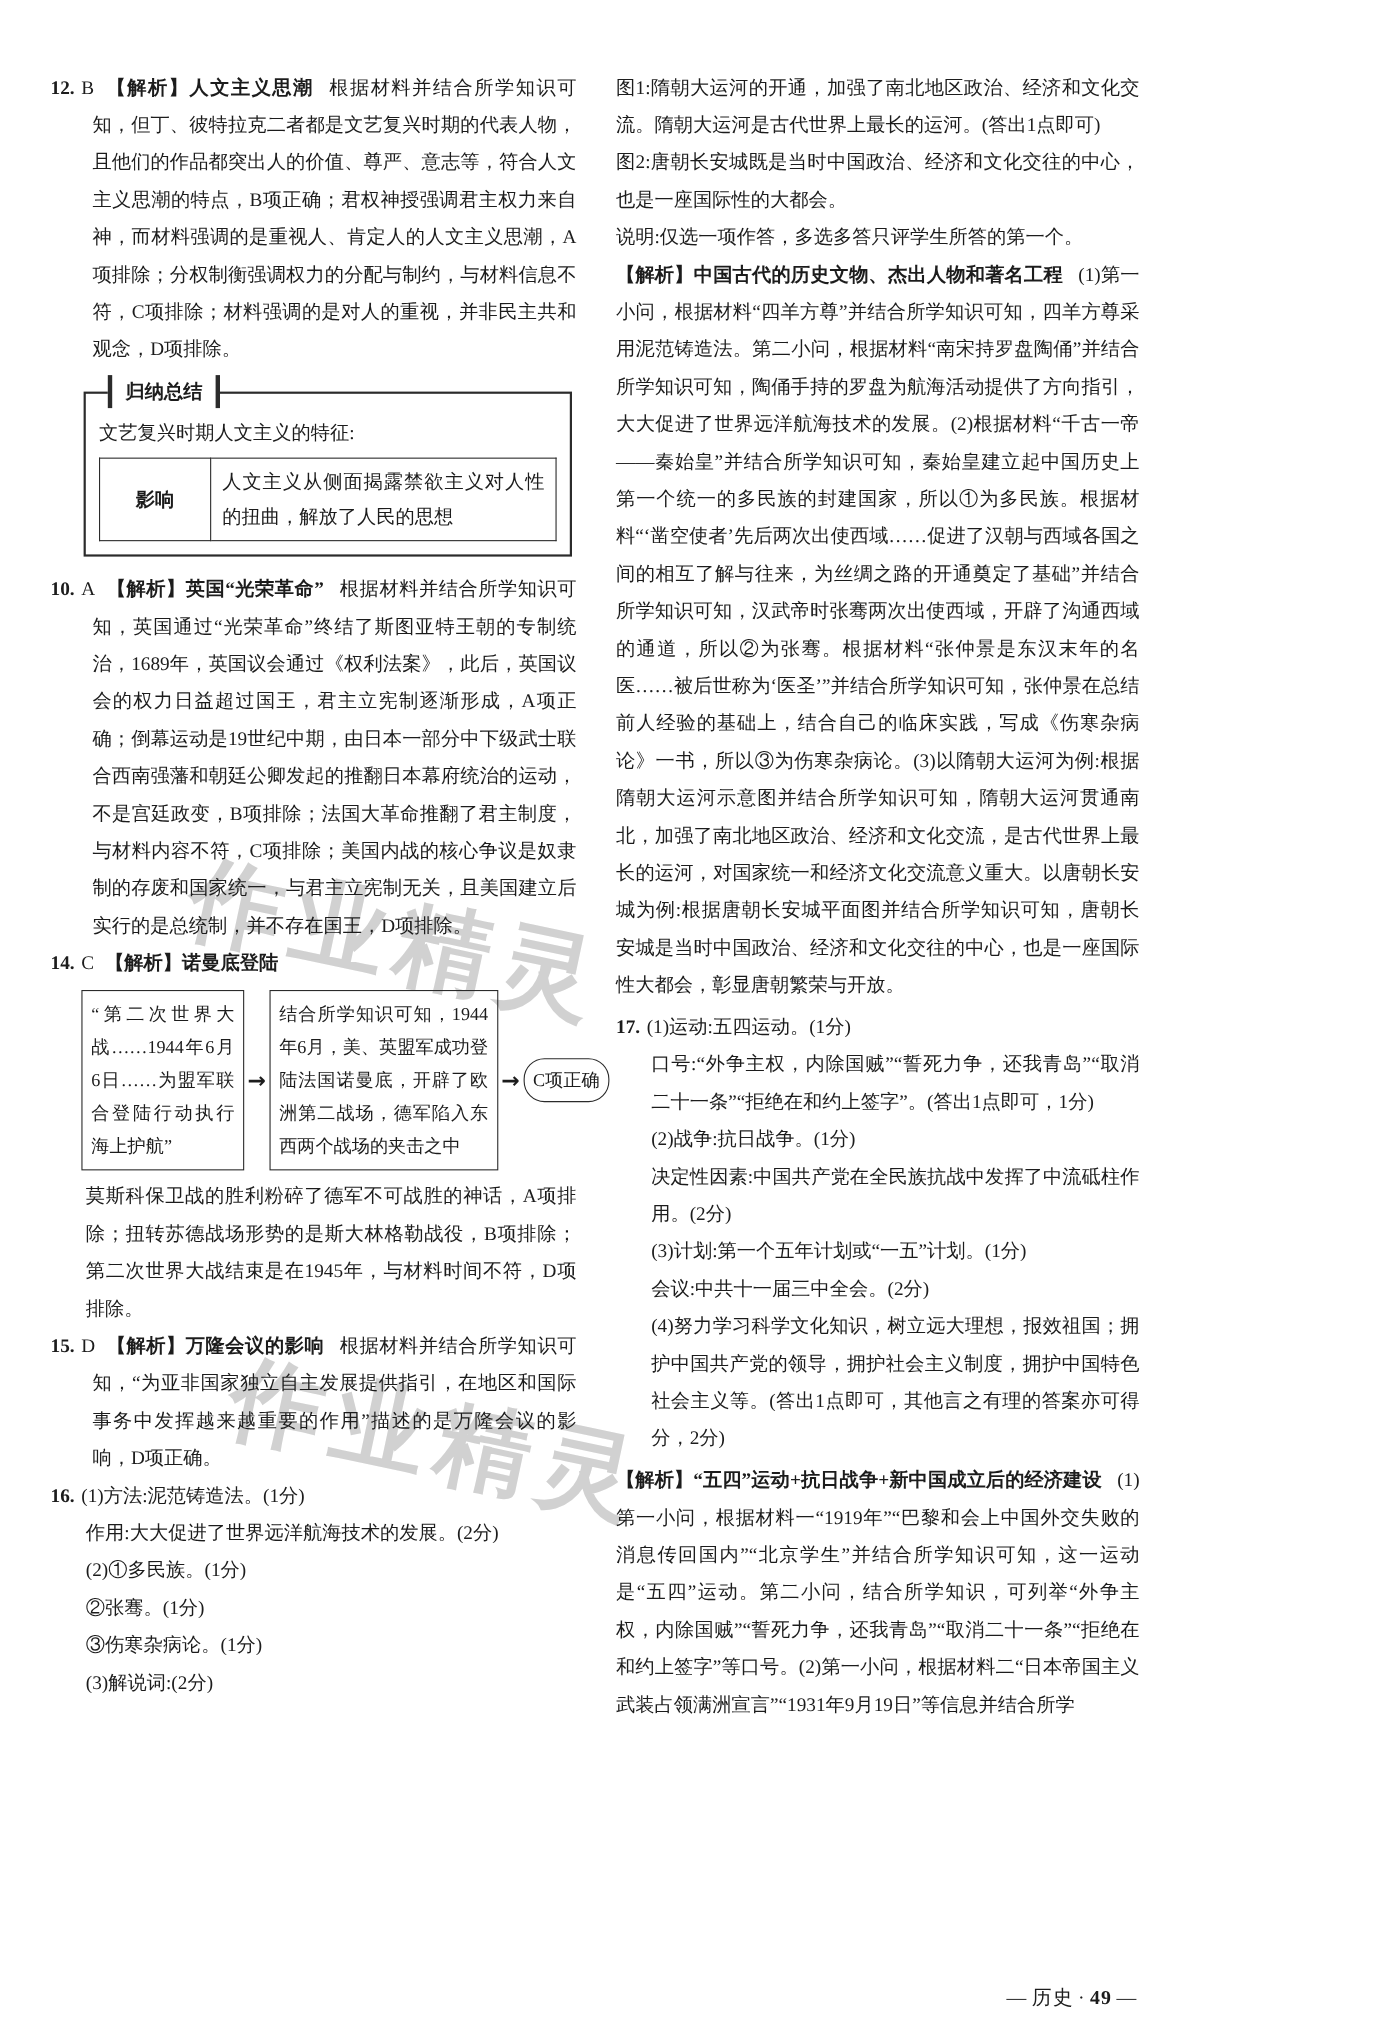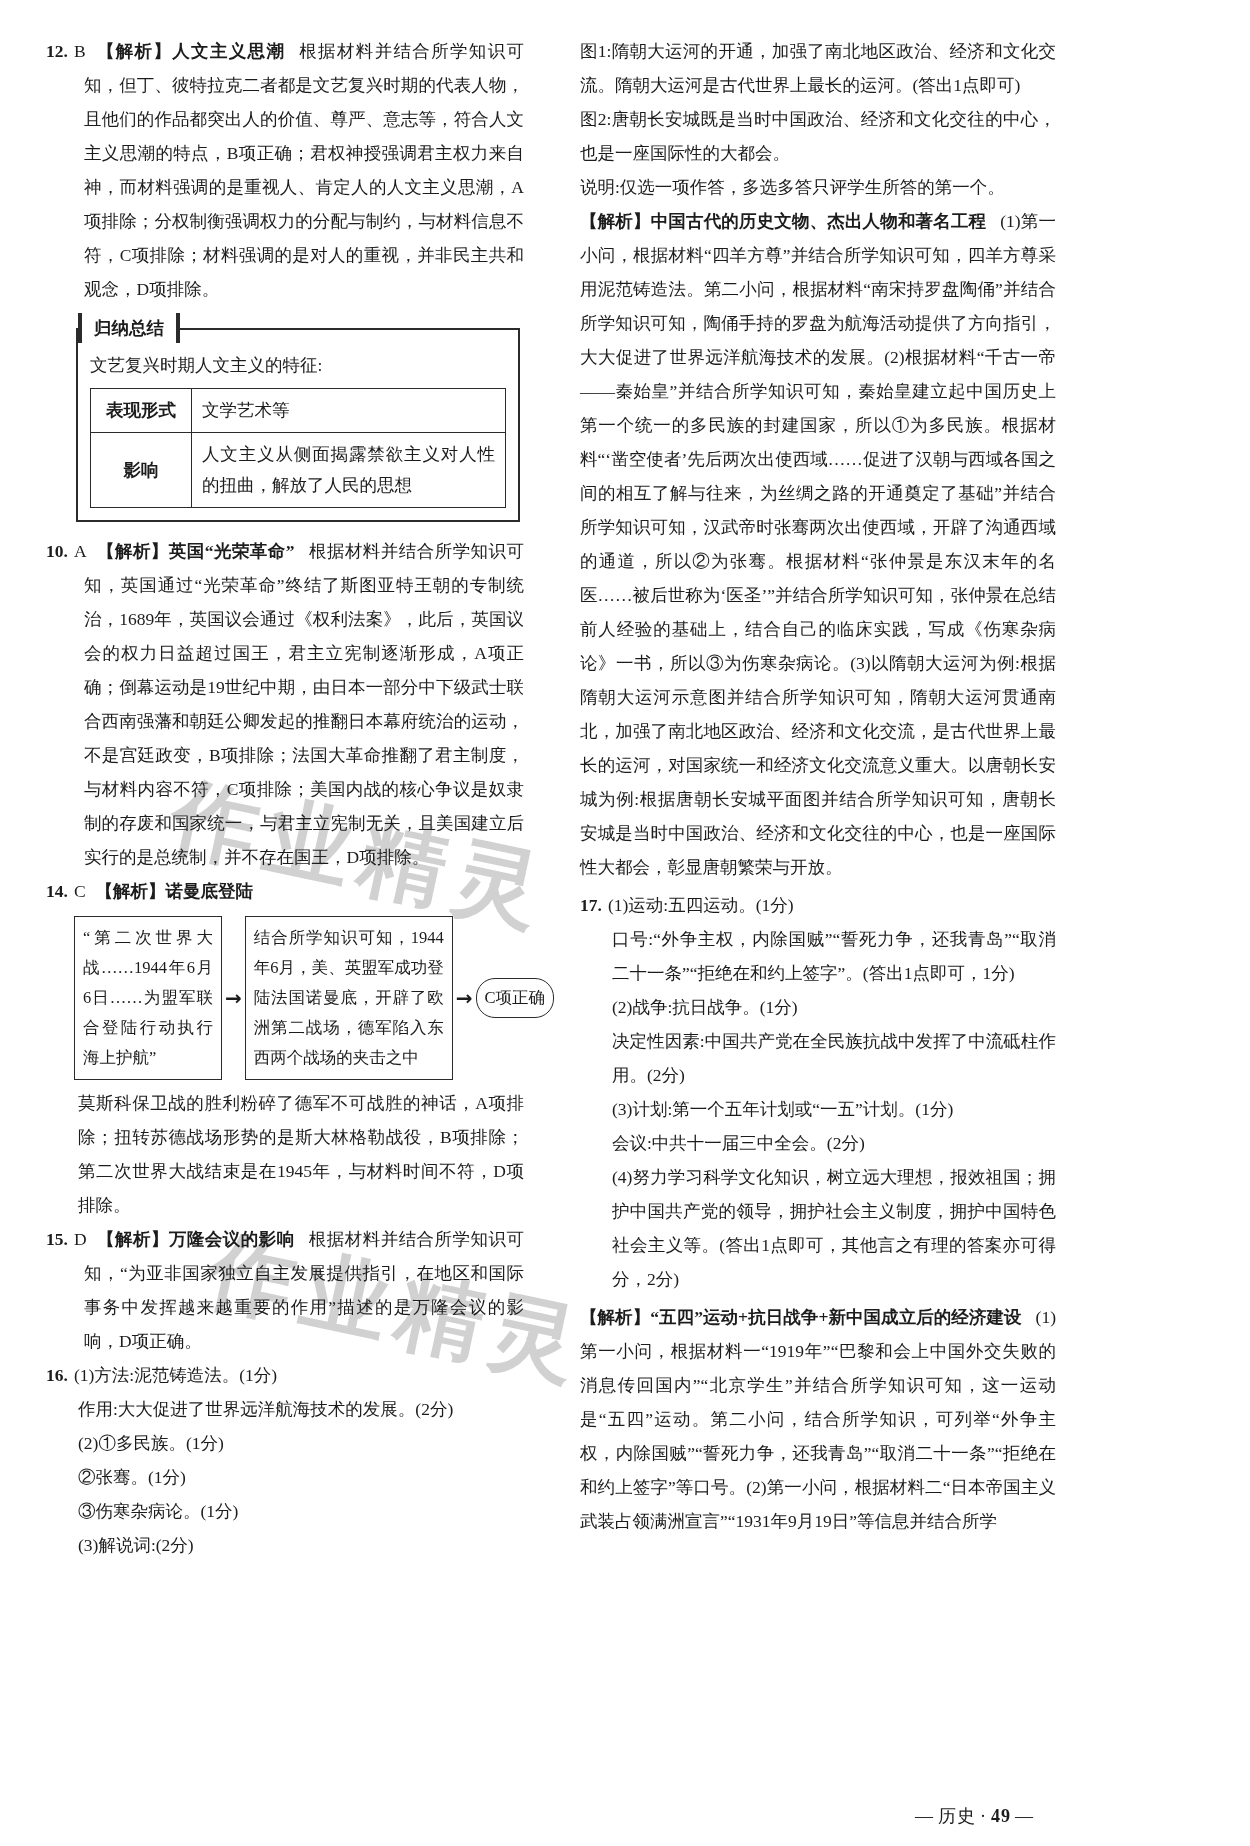--- a/index.html
+++ b/index.html
@@ -6,43 +6,43 @@
   .page{
     position:relative;
     width:1250px;height:1846px;
     background:#ffffff;
     overflow:hidden;
     color:#1c1c1c;
     font-family:"Liberation Serif","DejaVu Serif",serif;
   }
   .columns{
     position:relative;z-index:2;
-    display:flex;gap:56px;
+    display:flex;gap:36px;
     padding:34px 0 0 46px;
-    font-size:17.5px;line-height:34px;
+    font-size:17.5px;line-height:34px;margin-top:28px;
   }
   .col{flex:none;}
   .col-left{width:478px;}
   .col-right{width:476px;}
   .para{text-align:justify;margin:0;}
   .hang{padding-left:38px;text-indent:-38px;}
   .block{padding-left:32px;}
   .block .first{text-indent:-32px;}
   .qnum{font-weight:bold;margin-right:6px;}
   .qans{margin-right:10px;}
   .qlabel{font-weight:bold;margin-right:14px;}
   
   .summary-box{
     position:relative;
     margin:22px 4px 12px 30px;
     border:2px solid #2b2b2b;
     padding:18px 12px 12px;
   }
   .summary-tab{
-    position:absolute;top:-17px;left:0;
+    position:absolute;top:-17px;left:20px;
     background:#ffffff;
     padding:0 12px;
     font-weight:bold;line-height:30px;
     border-left:4px solid #2b2b2b;
     border-right:4px solid #2b2b2b;
   }
   .summary-intro{margin-bottom:6px;text-align:justify;}
   .summary-table{width:100%;border-collapse:collapse;}
   .summary-table td{
     border:1.5px solid #2b2b2b;
@@ -107,24 +107,20 @@
 
       <div class="para hang">
         <span class="qnum">12.</span><span class="qans">B</span><span class="qlabel">【解析】人文主义思潮</span><span>根据材料并结合所学知识可知，但丁、彼特拉克二者都是文艺复兴时期的代表人物，且他们的作品都突出人的价值、尊严、意志等，符合人文主义思潮的特点，B项正确；君权神授强调君主权力来自神，而材料强调的是重视人、肯定人的人文主义思潮，A项排除；分权制衡强调权力的分配与制约，与材料信息不符，C项排除；材料强调的是对人的重视，并非民主共和观念，D项排除。</span>
       </div>
 
       <div class="summary-box">
         <span class="summary-tab">归纳总结</span>
         <div class="summary-intro">文艺复兴时期人文主义的特征:</div>
         <table class="summary-table">
           <tbody>
-              <tr>
-            <td class="th">表现形式</td>
-            <td>文学艺术等</td>
-          </tr>
           <tr>
             <td class="th">影响</td>
             <td>人文主义从侧面揭露禁欲主义对人性的扭曲，解放了人民的思想</td>
           </tr>
         </tbody>
           </table>
       </div>
 
       <div class="para hang">
         <span class="qnum">10.</span><span class="qans">A</span><span class="qlabel">【解析】英国“光荣革命”</span><span>根据材料并结合所学知识可知，英国通过“光荣革命”终结了斯图亚特王朝的专制统治，1689年，英国议会通过《权利法案》，此后，英国议会的权力日益超过国王，君主立宪制逐渐形成，A项正确；倒幕运动是19世纪中期，由日本一部分中下级武士联合西南强藩和朝廷公卿发起的推翻日本幕府统治的运动，不是宫廷政变，B项排除；法国大革命推翻了君主制度，与材料内容不符，C项排除；美国内战的核心争议是奴隶制的存废和国家统一，与君主立宪制无关，且美国建立后实行的是总统制，并不存在国王，D项排除。</span>

